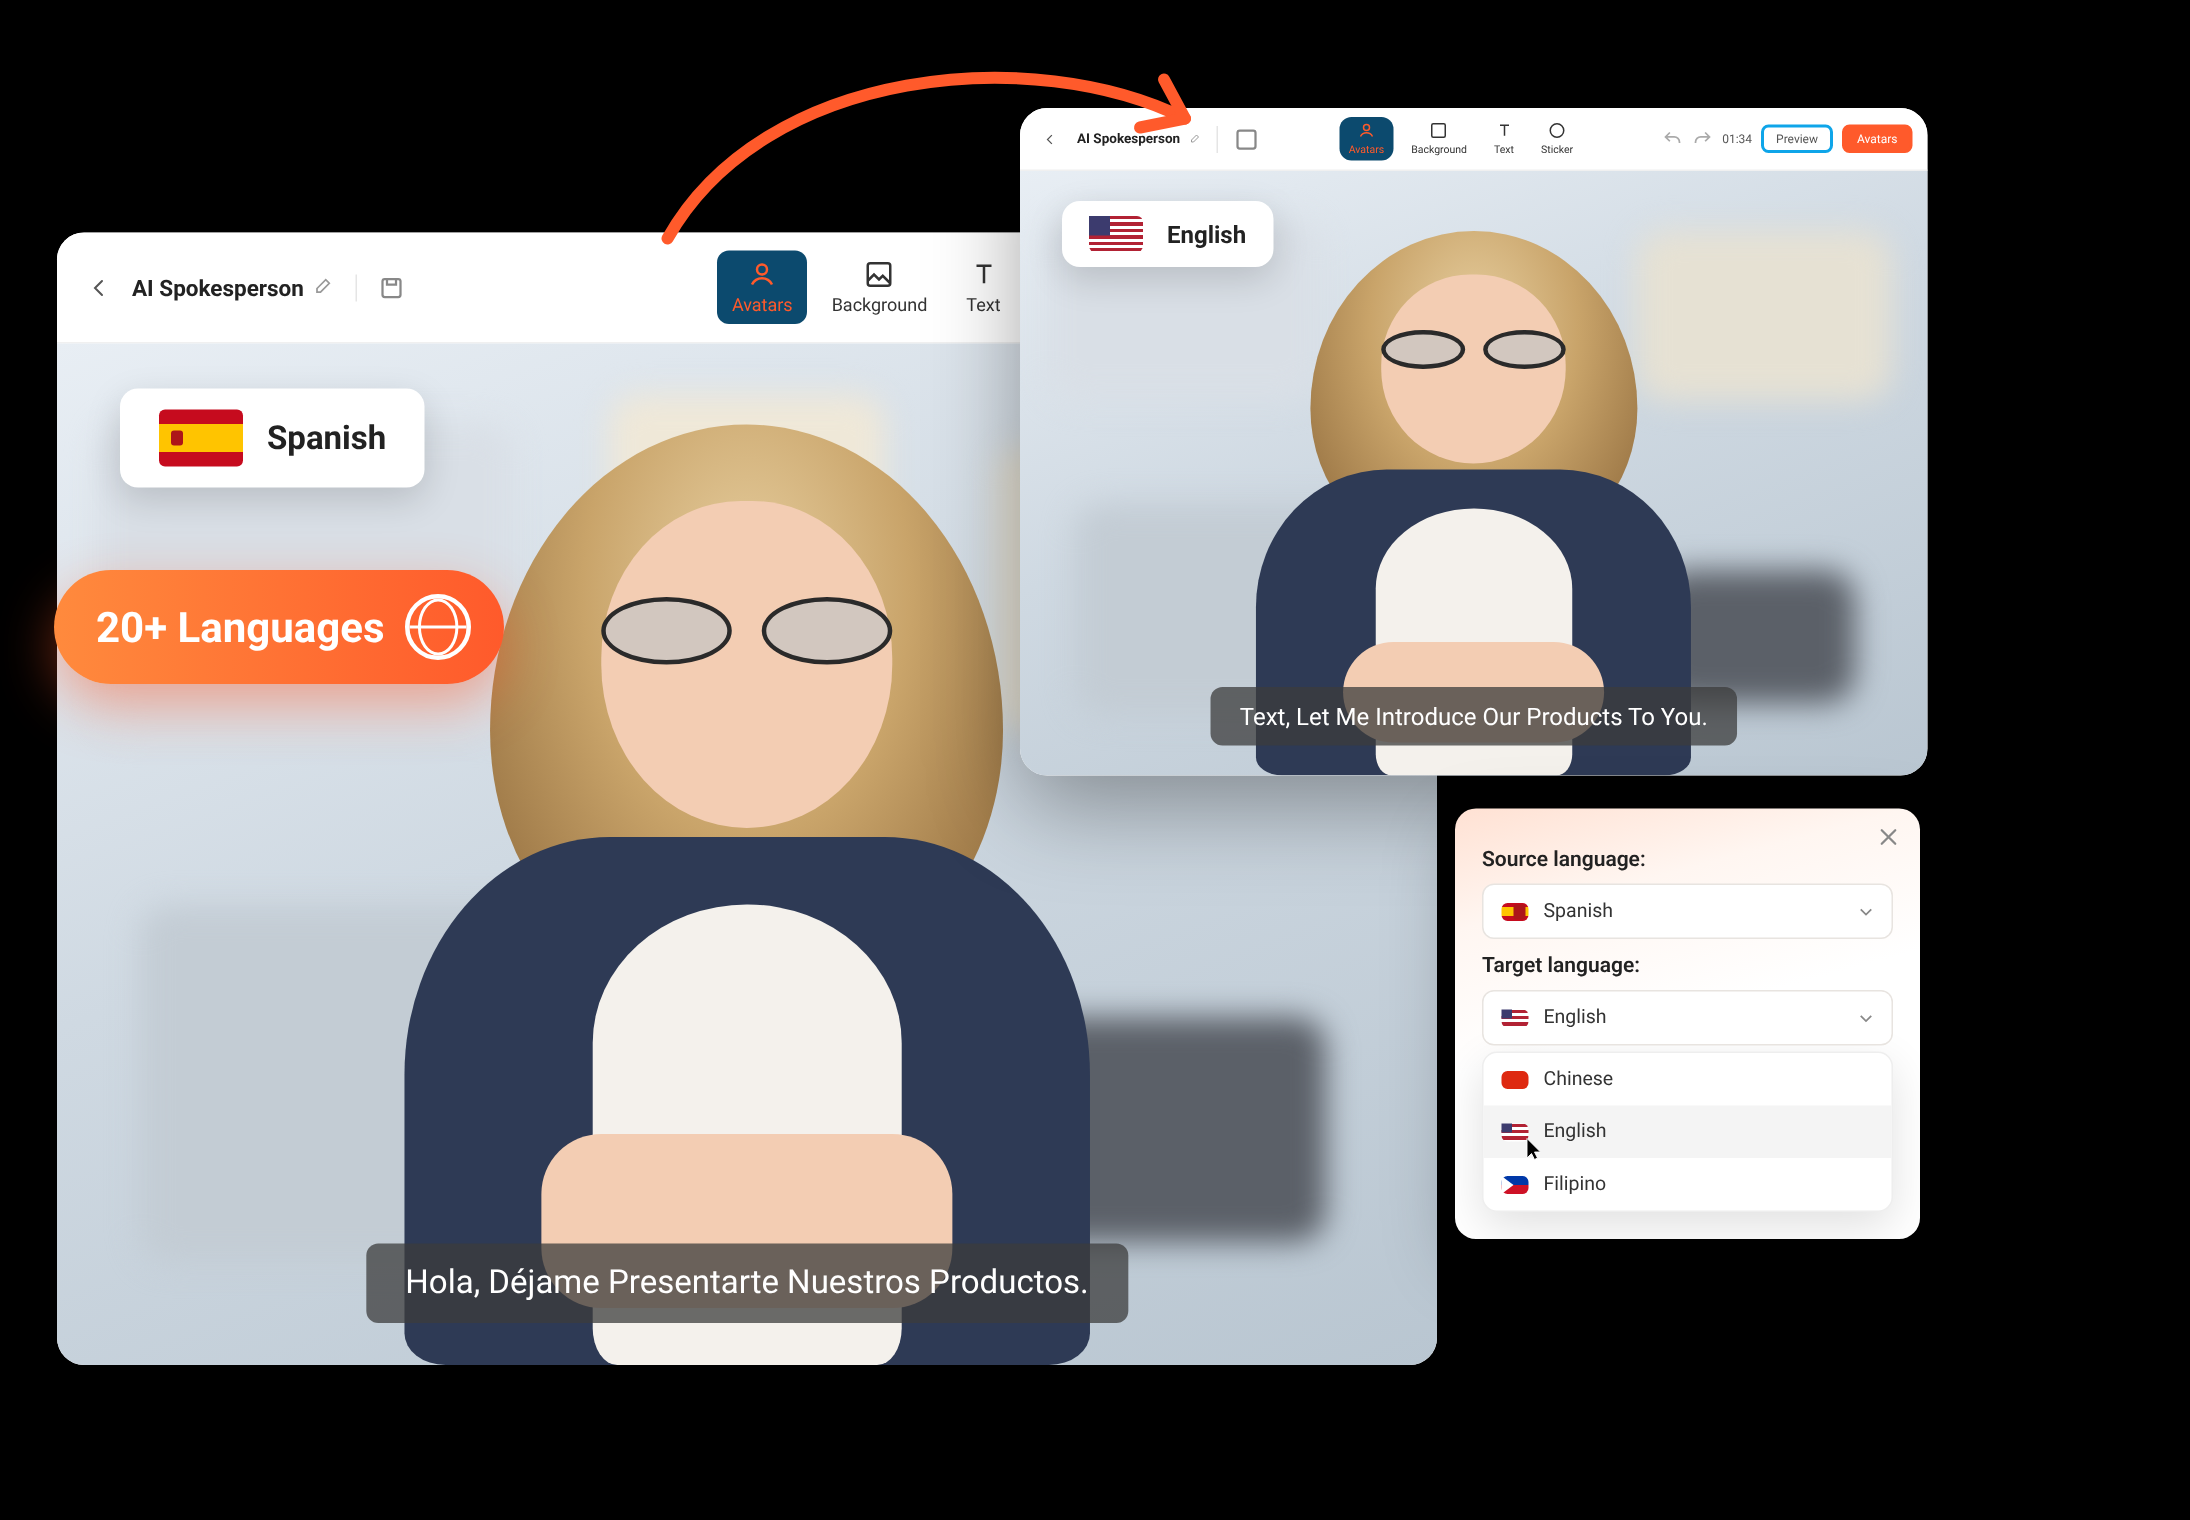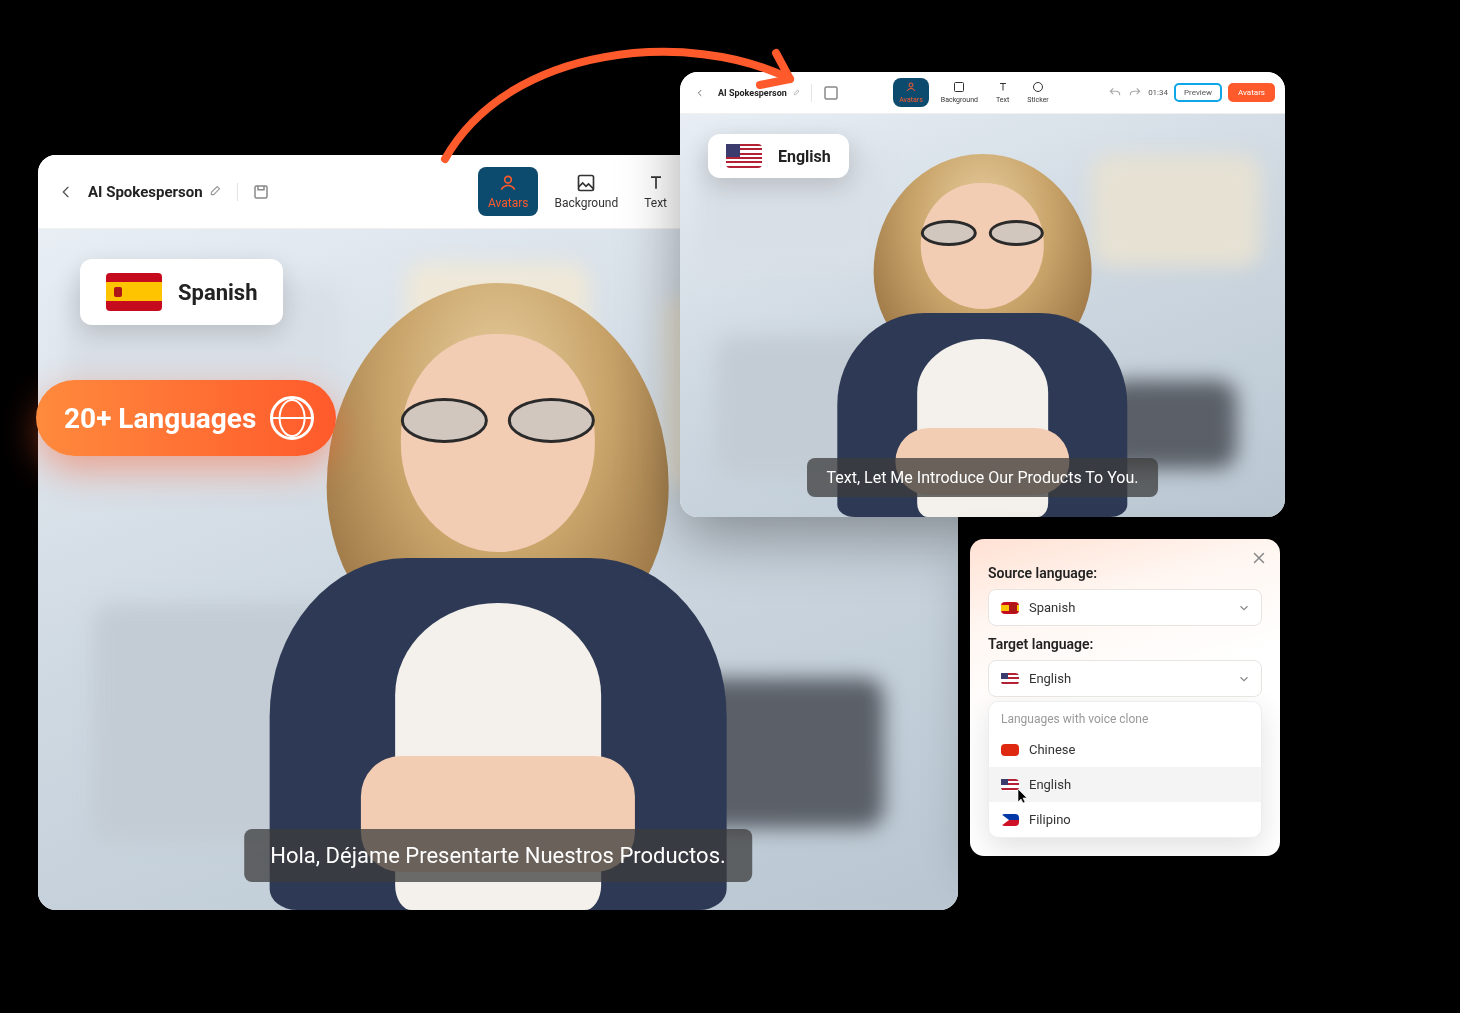--- a/index.html
+++ b/index.html
@@ -456,21 +456,20 @@
     <span class="flag us sm"></span>
     <span>English</span>
     <span class="chev">
       <svg viewBox="0 0 24 24" width="14" height="14">
           <path d="M6 9l6 6 6-6" fill="none" stroke="currentColor" stroke-width="2"></path>
         </svg>
     </span>
   </div>
 
   <div class="dropdown">
-    <div class="dd-header">Languages with voice clone</div>
     <div class="dd-item">
       <span class="flag cn sm"></span>
       <span>Chinese</span>
     </div>
     <div class="dd-item hover">
       <span class="flag us sm"></span>
       <span>English</span>
       <svg class="cursor" viewBox="0 0 12 16">
           <path d="M1 1l0 13 3-3 2 4 2-1-2-4 4 0z" fill="#000" stroke="#fff" stroke-width="0.6"></path>
         </svg>

